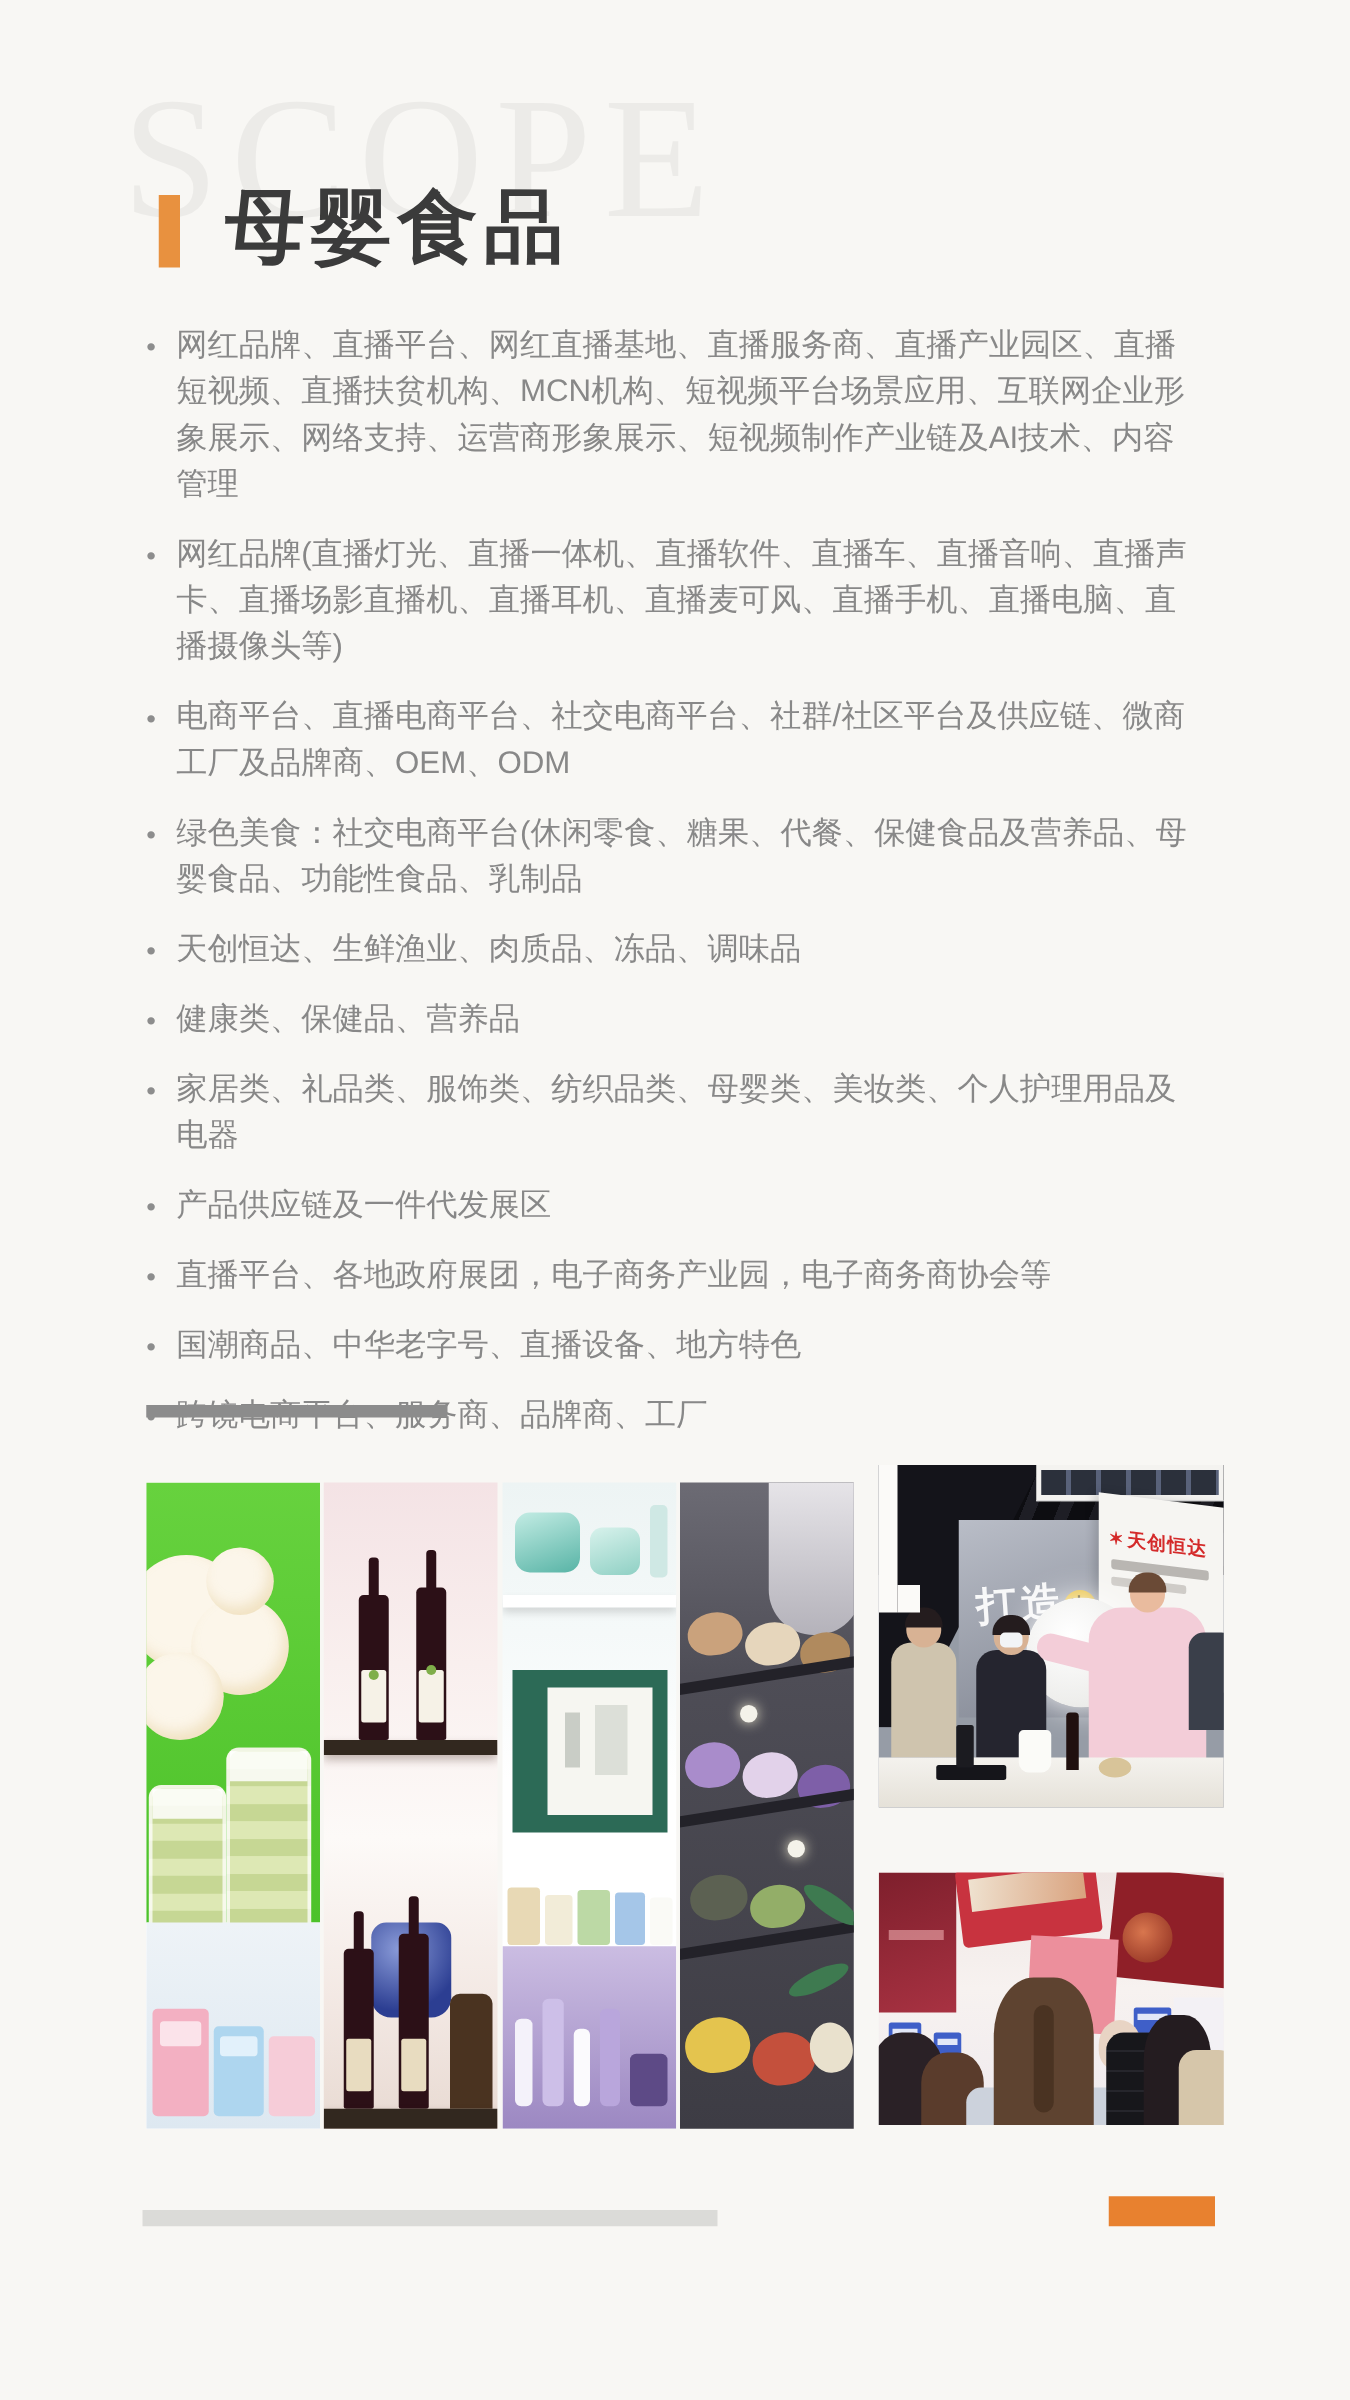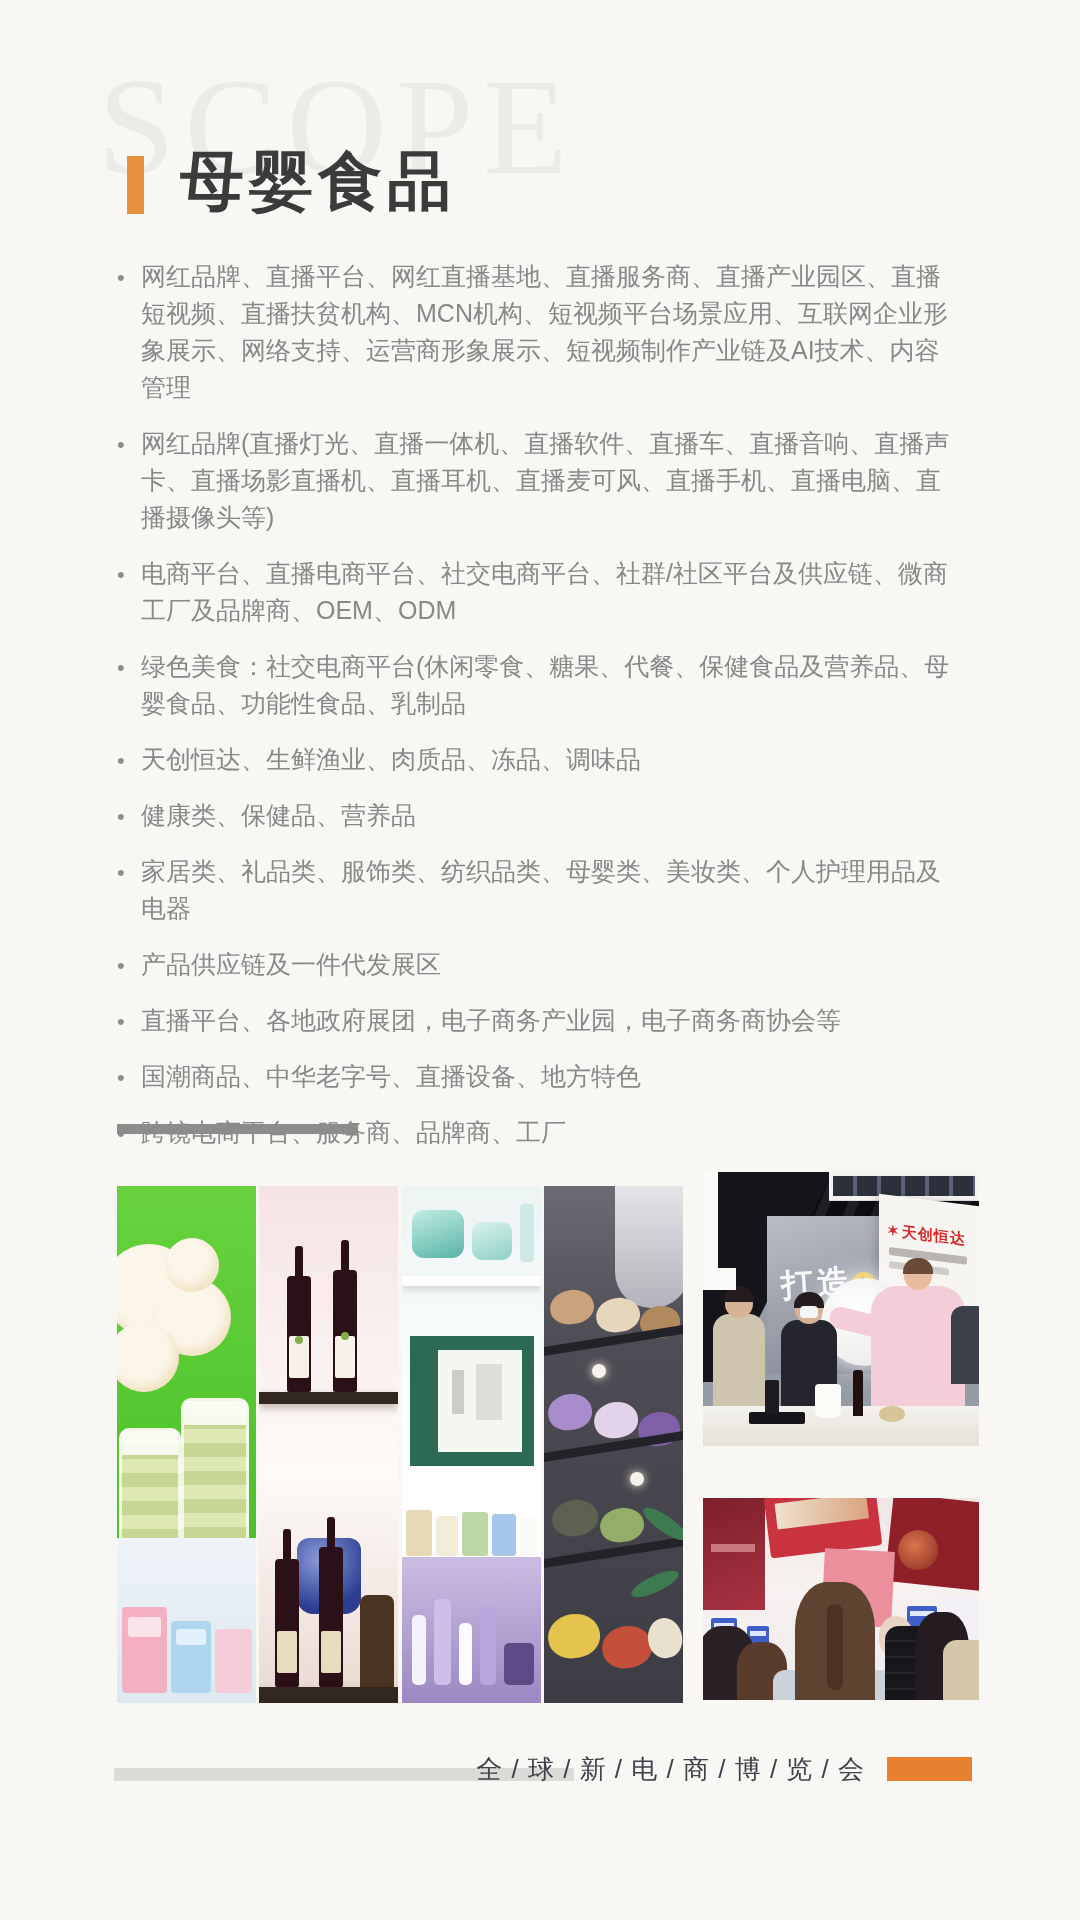--- a/index.html
+++ b/index.html
@@ -397,16 +397,15 @@
       <div class="ab c-shoulders"></div>
       <div class="ab c-ponytail"></div>
       <div class="ab ch3"></div>
       <div class="ab c-puffy"></div>
       <div class="ab c-head ch4"></div>
       <div class="ab c-hoodie"></div>
     </div>
   </div>
 
   <div class="footer-bar-gray"></div>
-  <div class="footer-slogan">全 / 球 / 新 / 电 / 商 / 博 / 览 / 会</div>
   <div class="footer-orange"></div>
 
 </div>
 
 </body></html>

